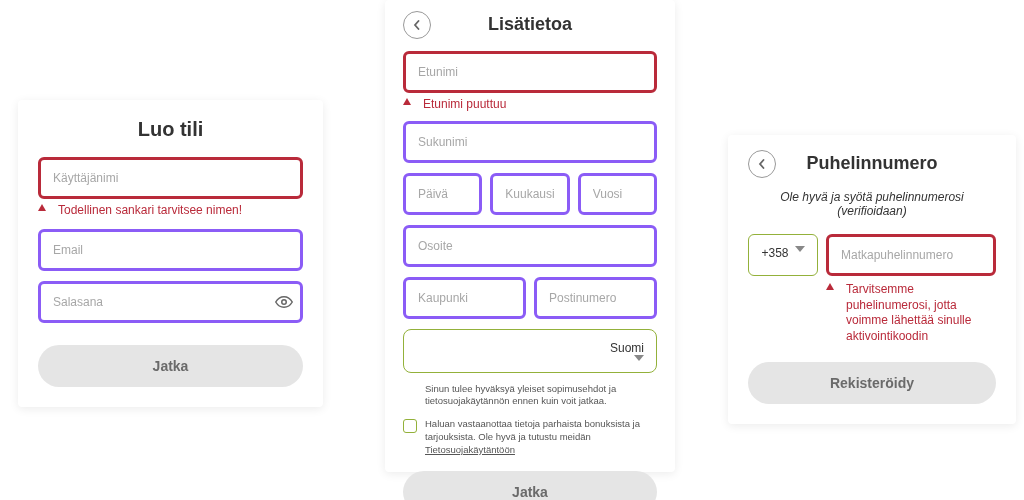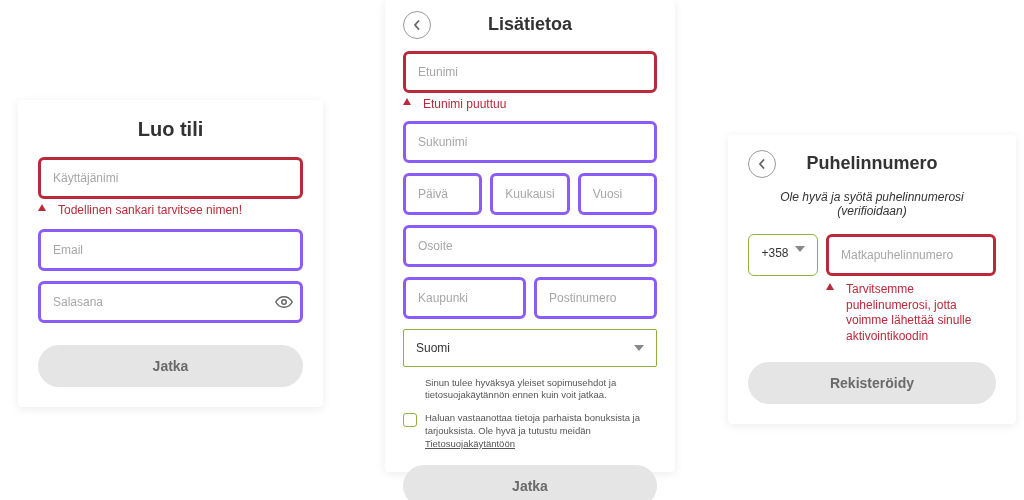--- a/index.html
+++ b/index.html
@@ -68,27 +68,28 @@
 
   .input-wrap { position:relative; }
   .eye-icon {
     position:absolute; right:10px; top:50%; transform:translateY(-50%);
     width:18px; height:18px; color:#666;
   }
 
   .select {
     width:100%;
     border:1.5px solid #93b13a;
-    border-radius:2px;
+    border-radius:8px;
     padding:11px 12px;
     font-size:12px;
     color:#333;
     background:#fff;
-    display:flex; justify-content:space-between; align-items:center;
-    cursor:pointer;
+    display:flex; justify-content:space-between; align-items:flex-end;
+    cursor:pointer;
+    flex-direction:column;
   }
   .chev { width:0;height:0;border-left:5px solid transparent;border-right:5px solid transparent;border-top:6px solid #888; }
 
   .checkbox-row { display:flex; gap:8px; font-size:9.5px; color:#555; line-height:1.35; margin-bottom:8px; }
   .checkbox {
     width:14px; height:14px; border:1.5px solid #93b13a; border-radius:3px; flex-shrink:0; margin-top:1px;
     cursor:pointer;
   }
   .help-text { font-size:9.5px; color:#555; line-height:1.35; margin:6px 0 10px 22px; }
   .link { color:#555; text-decoration:underline; cursor:pointer; }

